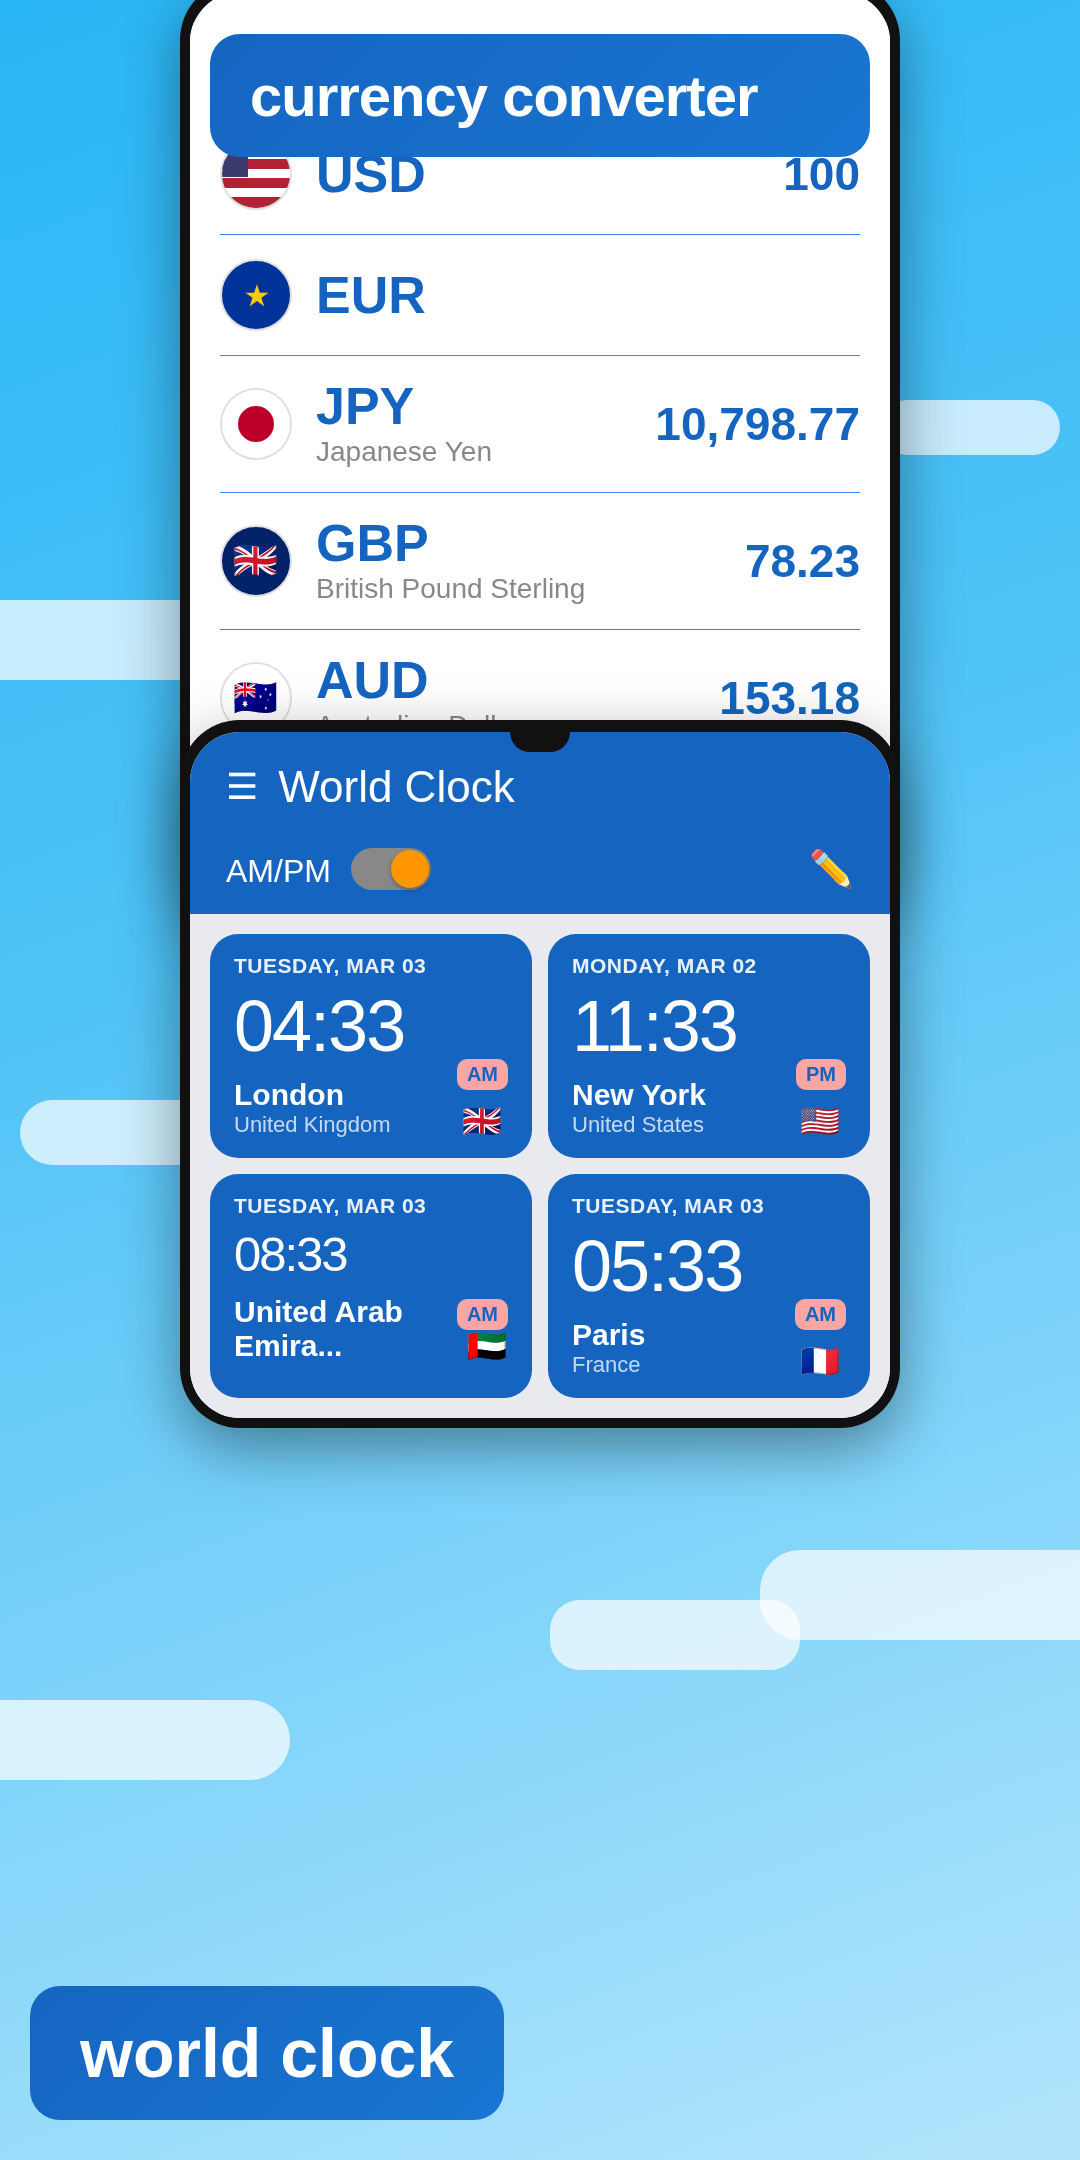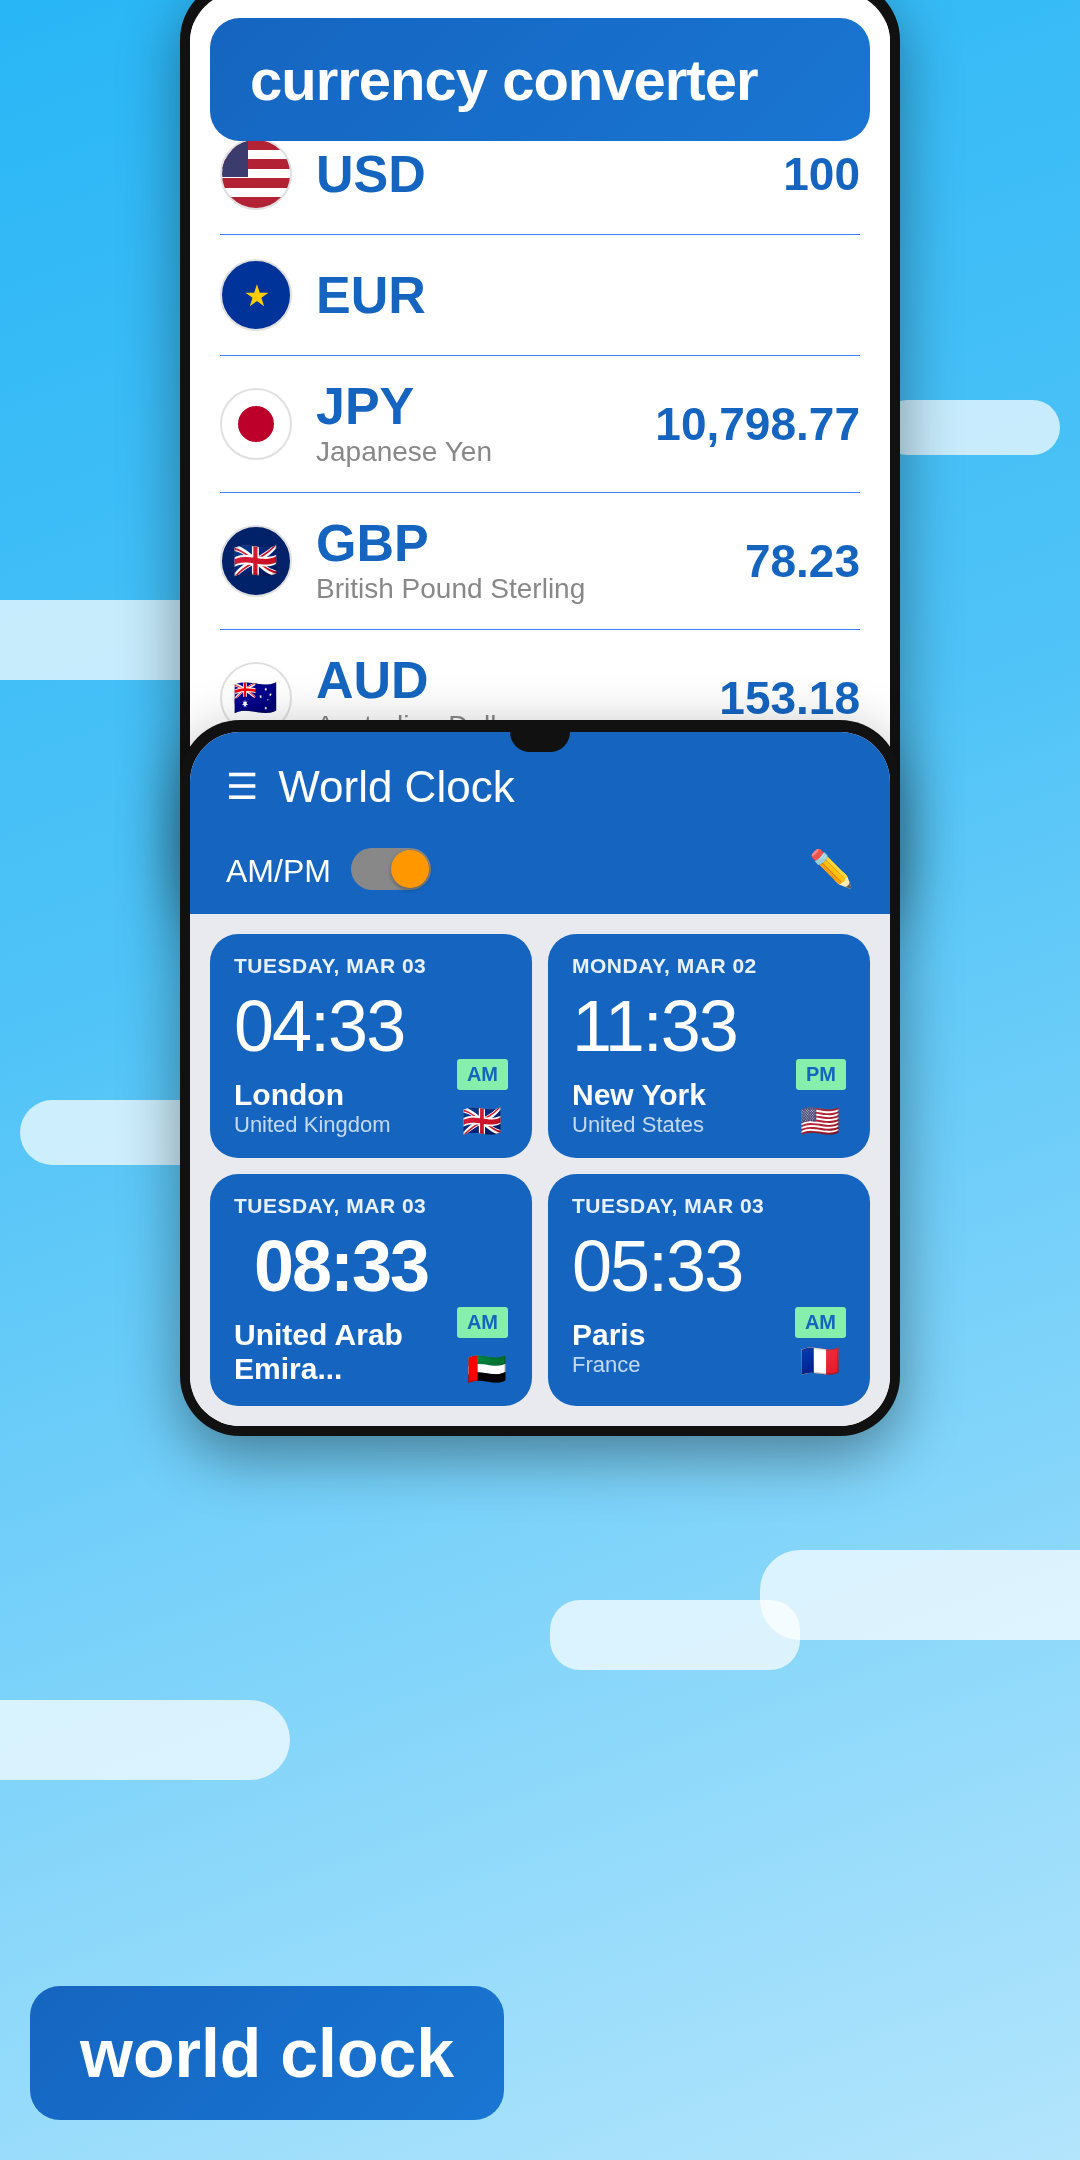--- a/index.html
+++ b/index.html
@@ -31,21 +31,21 @@
       border-radius: 50px;
       overflow: hidden;
       position: relative;
     }
     .currency-banner {
       background: linear-gradient(135deg, #1565c0, #1976d2);
       border-radius: 30px;
       margin: 20px 20px 0 20px;
       padding: 28px 40px;
       position: absolute;
-      top: 6px;
+      top: 22px;
       left: 0;
       right: 0;
       z-index: 20;
     }
     .currency-banner-text {
       color: white;
       font-size: 58px;
       font-weight: 900;
       letter-spacing: -1px;
     }
@@ -232,26 +232,26 @@
     }
     .clock-card-city {
       font-size: 30px;
       font-weight: 600;
     }
     .clock-card-country {
       font-size: 22px;
       color: rgba(255,255,255,0.75);
     }
     .ampm-badge {
-      background: #86efac;
+      background: #fca5a5;
       color: #1565c0;
       font-size: 20px;
       font-weight: 700;
       padding: 4px 10px;
-      border-radius: 3px;
+      border-radius: 10px;
       position: absolute;
       right: 24px;
       bottom: 68px;
     }
     .clock-flag {
       width: 52px;
       height: 34px;
       border-radius: 4px;
       overflow: hidden;
       margin-top: 6px;
@@ -400,21 +400,21 @@
           <div>
             <div class="clock-card-city">New York</div>
             <div class="clock-card-country">United States</div>
           </div>
           <div class="clock-flag" style="font-size:32px; display:flex; align-items:center; justify-content:center;">🇺🇸</div>
         </div>
       </div>
 
       <div class="clock-card">
         <div class="clock-card-date">TUESDAY, MAR 03</div>
-        <div class="clock-card-time" style="font-size:72px; font-weight:700; letter-spacing:-2px; line-height:1; margin-bottom:16px;margin-left:20px;">08:33</div>
+        <div class="clock-card-time" style="font-size:49px; font-weight:400; letter-spacing:-2px; line-height:1; margin-bottom:16px;">08:33</div>
         <div class="ampm-badge">AM</div>
         <div class="clock-card-bottom">
           <div>
             <div class="clock-card-city">United Arab Emira...</div>
           </div>
           <div class="clock-flag" style="font-size:32px; display:flex; align-items:center; justify-content:center;">🇦🇪</div>
         </div>
       </div>
 
       <div class="clock-card">

